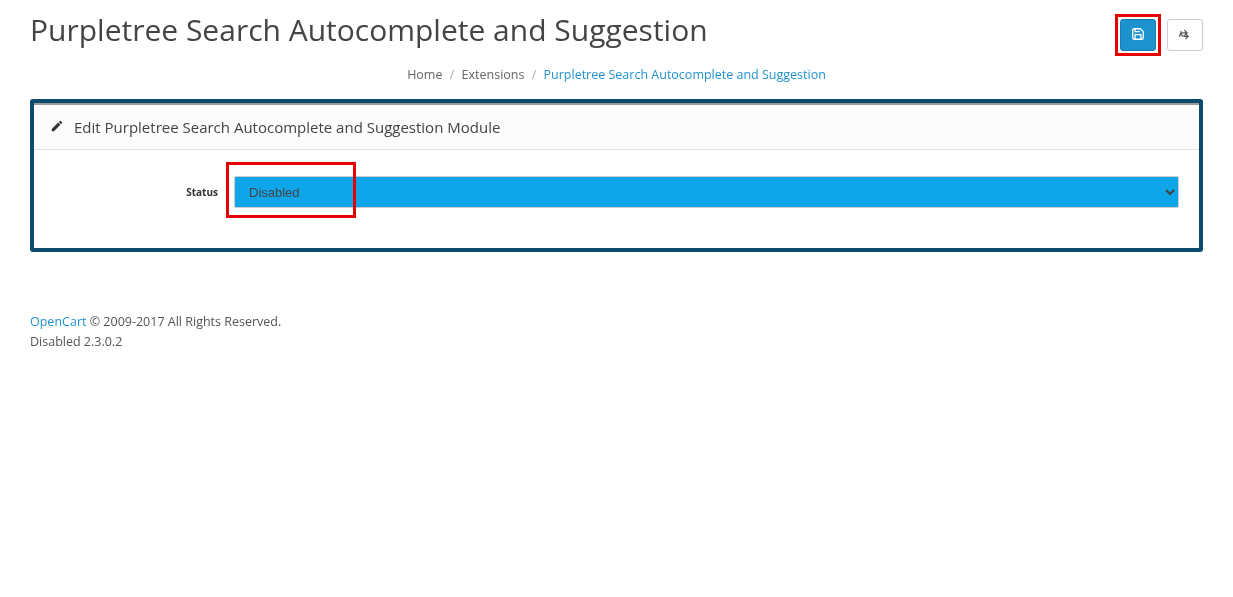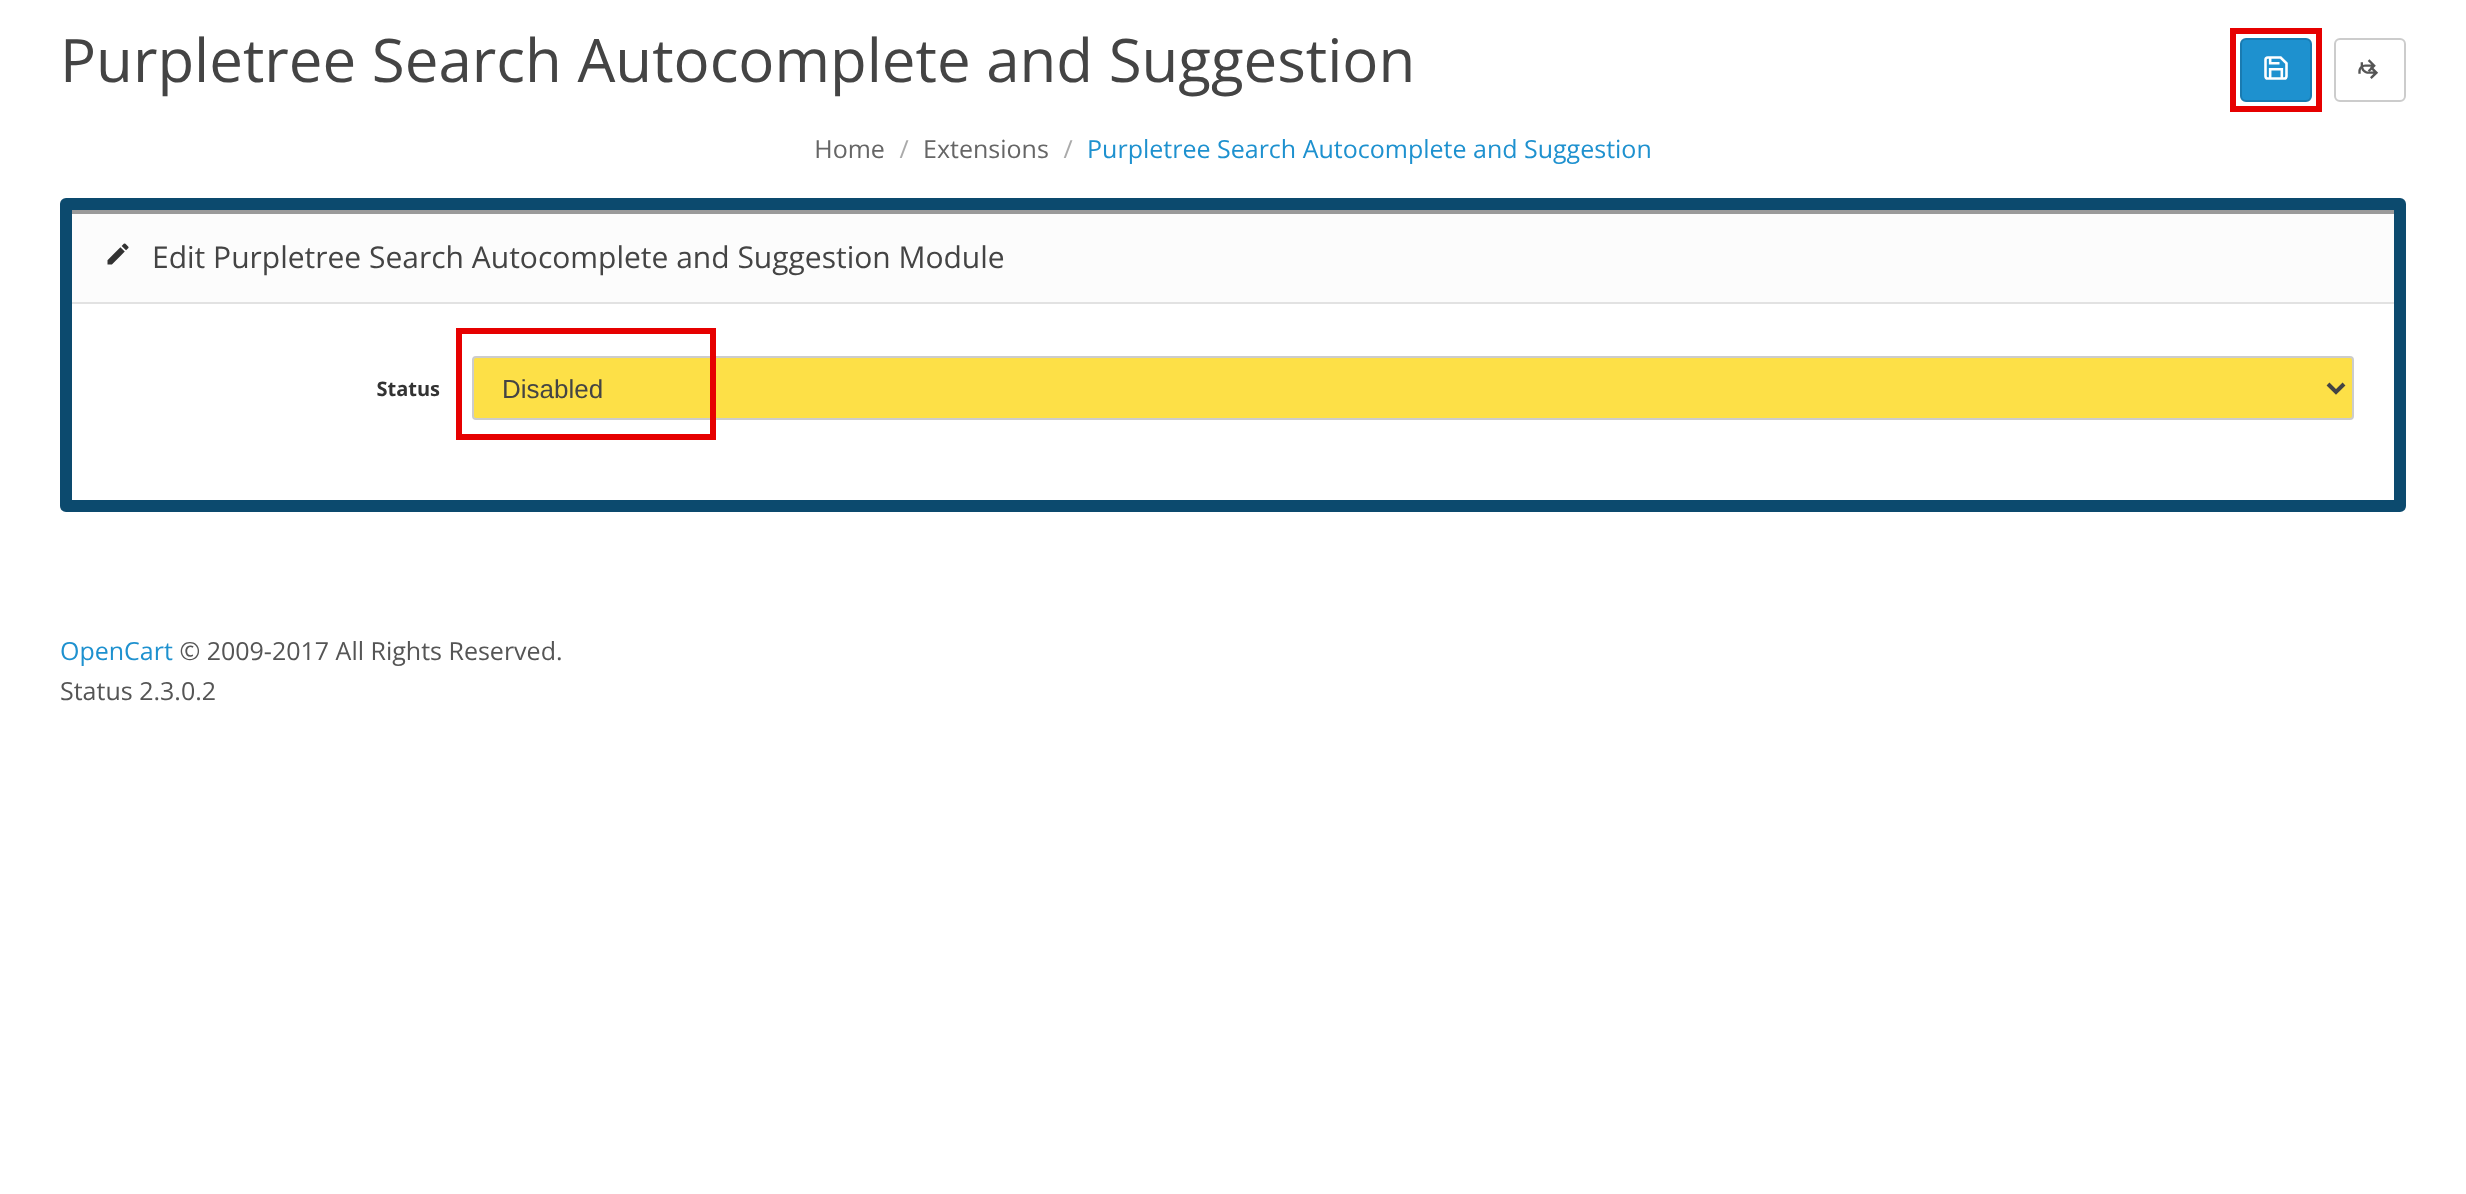--- a/index.html
+++ b/index.html
@@ -55,21 +55,21 @@
     .breadcrumb {
       padding: 10px 8px 16px 8px;
       font-size: 12.5px;
       color: #555;
       text-align: center;
     }
     .breadcrumb a { color: #1e91cf; text-decoration: none; }
     .breadcrumb .sep { color: #aaa; margin: 0 4px; }
     .breadcrumb .muted { color: #666; text-decoration: none; }
     .panel {
-      border: 6px solid #0c4a6e;
+      border: 4px solid #0c4a6e;
       border-radius: 3px;
       margin-top: 0;
     }
     .panel-heading {
       border-top: 2px solid #9a9a9a;
       border-bottom: 1px solid #e2e2e2;
       padding: 12px 16px;
       display: flex;
       align-items: center;
       gap: 10px;
@@ -105,21 +105,21 @@
       height: 56px;
       pointer-events: none;
     }
     select.form-control {
       width: 100%;
       height: 32px;
       padding: 4px 10px;
       border: 1px solid #ccc;
       border-radius: 2px;
       font-size: 13px;
-      background: #fde047;
+      background: #0ea5e9;
       color: #444;
     }
     .footer {
       color: #555;
       font-size: 12.5px;
       padding: 60px 0 20px 0;
       line-height: 1.6;
     }
     .footer a { color: #1e91cf; text-decoration: none; }
   </style>
@@ -181,16 +181,16 @@
           </select>
         </div>
       </div>
     </div>
   </div>
 
   <div class="footer">
     <div>
       <a href="#">OpenCart</a><span> © 2009-2017 All Rights Reserved.</span>
     </div>
-    <div>Status 2.3.0.2</div>
+    <div>Disabled 2.3.0.2</div>
   </div>
 
 </div>
 
 </body></html>

